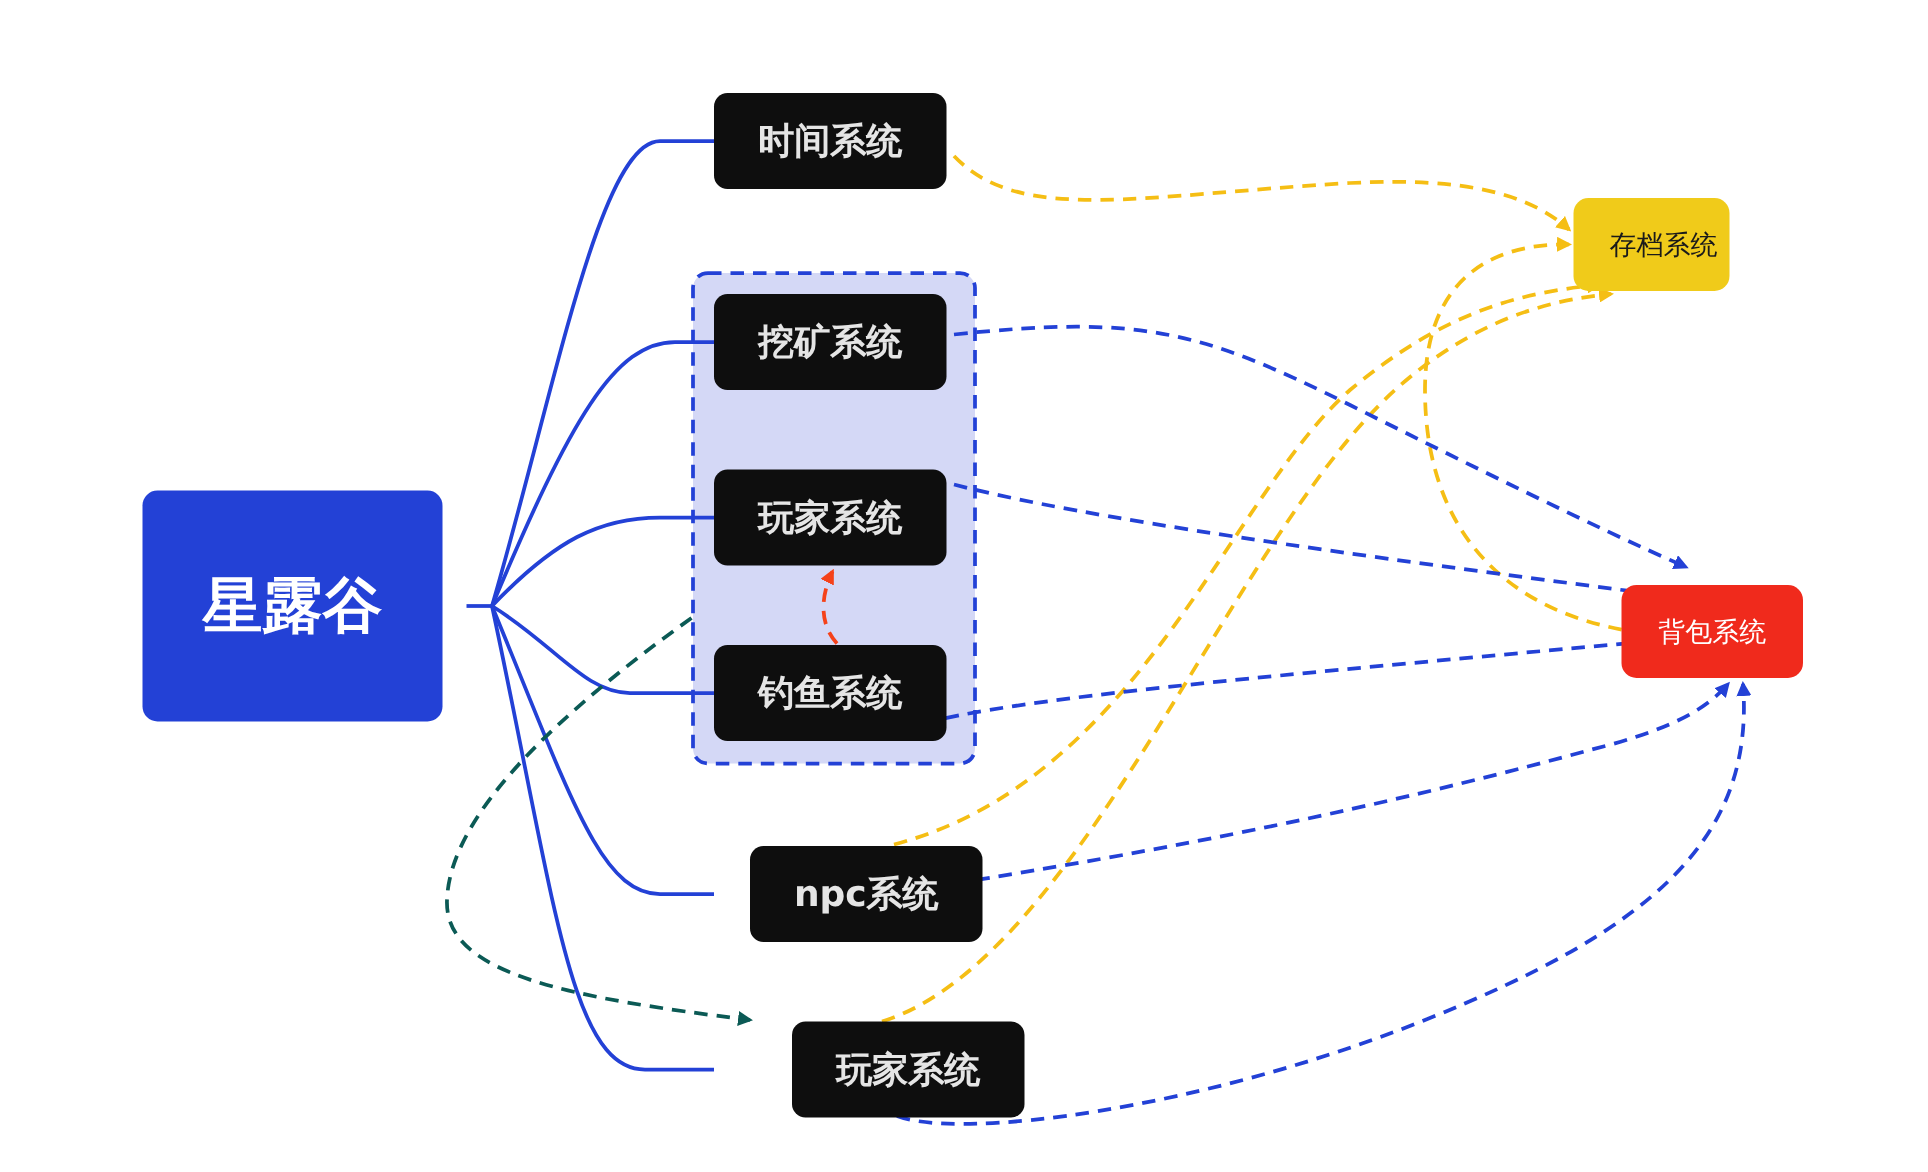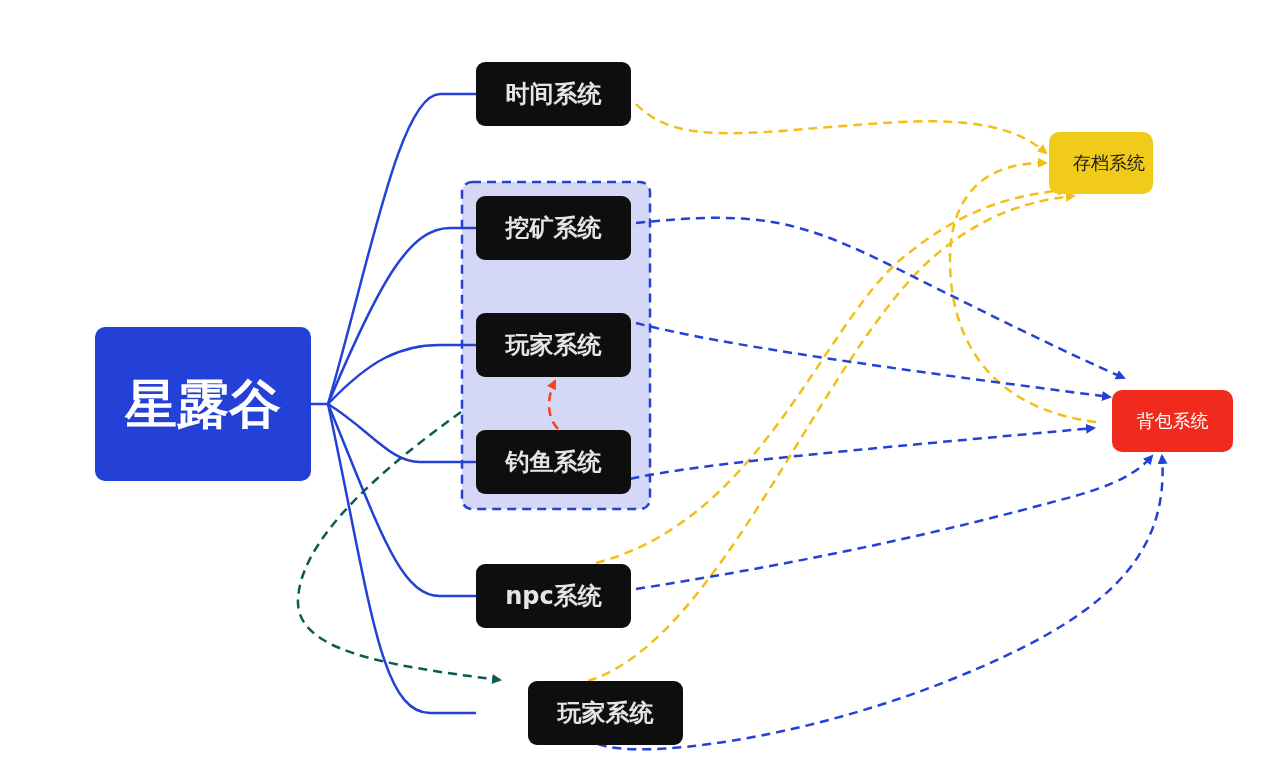--- a/index.html
+++ b/index.html
@@ -1,27 +1,27 @@
 <!DOCTYPE html>
 <html><head>
   <meta charset="utf-8">
   <style>
     html, body { margin: 0; padding: 0; background: #ffffff; }
     body { width: 1285px; height: 781px; position: relative; overflow: hidden;
            font-family: "DejaVu Sans", "Liberation Sans", sans-serif; }
     #canvas { position: absolute; left: 0; top: 0; width: 1285px; height: 781px; }
     .node { position: absolute; display: flex; align-items: center; justify-content: center;
             box-sizing: border-box; text-align: center; }
-    .root { left: 95px; top: 327px; width: 216px; height: 154px; background: #2341d6;
-            border-radius: 10px; color: #fff; font-size: 52px; font-weight: bold; line-height: 52px; }
+    .root { left: 95px; top: 327px; width: 200px; height: 154px; background: #2341d6;
+            border-radius: 10px; color: #fff; font-size: 40px; font-weight: bold; line-height: 52px; }
     .sys { width: 155px; height: 64px; background: #0e0e0e; border-radius: 9px;
            color: #e5e5e5; font-size: 24px; font-weight: bold; }
     .save { left: 1049px; top: 132px; width: 104px; height: 62px; background: #f0cb1a;
             border-radius: 10px; color: #1a1a1a; font-size: 18px; padding-left: 16px; }
-    .bag { left: 1112px; top: 390px; width: 121px; height: 62px; background: #f02a1c;
+    .bag { left: 1081px; top: 390px; width: 121px; height: 62px; background: #f02a1c;
            border-radius: 10px; color: #fff; font-size: 18px; }
   </style>
 </head>
 <body>
 
 <svg id="canvas" viewBox="0 0 1285 781">
   <defs>
     <marker id="arrow-blue" markerWidth="10" markerHeight="10" refX="8" refY="5" orient="auto" markerUnits="userSpaceOnUse">
       <path d="M0,0 L10,5 L0,10 z" fill="#2341d6"></path>
     </marker>
@@ -79,21 +79,21 @@
 </div>
 <div class="node sys" style="left:476px; top:196px;">
   <span>挖矿系统</span>
 </div>
 <div class="node sys" style="left:476px; top:313px;">
   <span>玩家系统</span>
 </div>
 <div class="node sys" style="left:476px; top:430px;">
   <span>钓鱼系统</span>
 </div>
-<div class="node sys" style="left:476px; top:564px;">
+<div class="node sys" style="left:500px; top:564px;">
   <span>npc系统</span>
 </div>
 <div class="node sys" style="left:500px; top:681px;margin-left:28px;">
   <span>玩家系统</span>
 </div>
 
 <div class="node save">
   <span>存档系统</span>
 </div>
 <div class="node bag">

